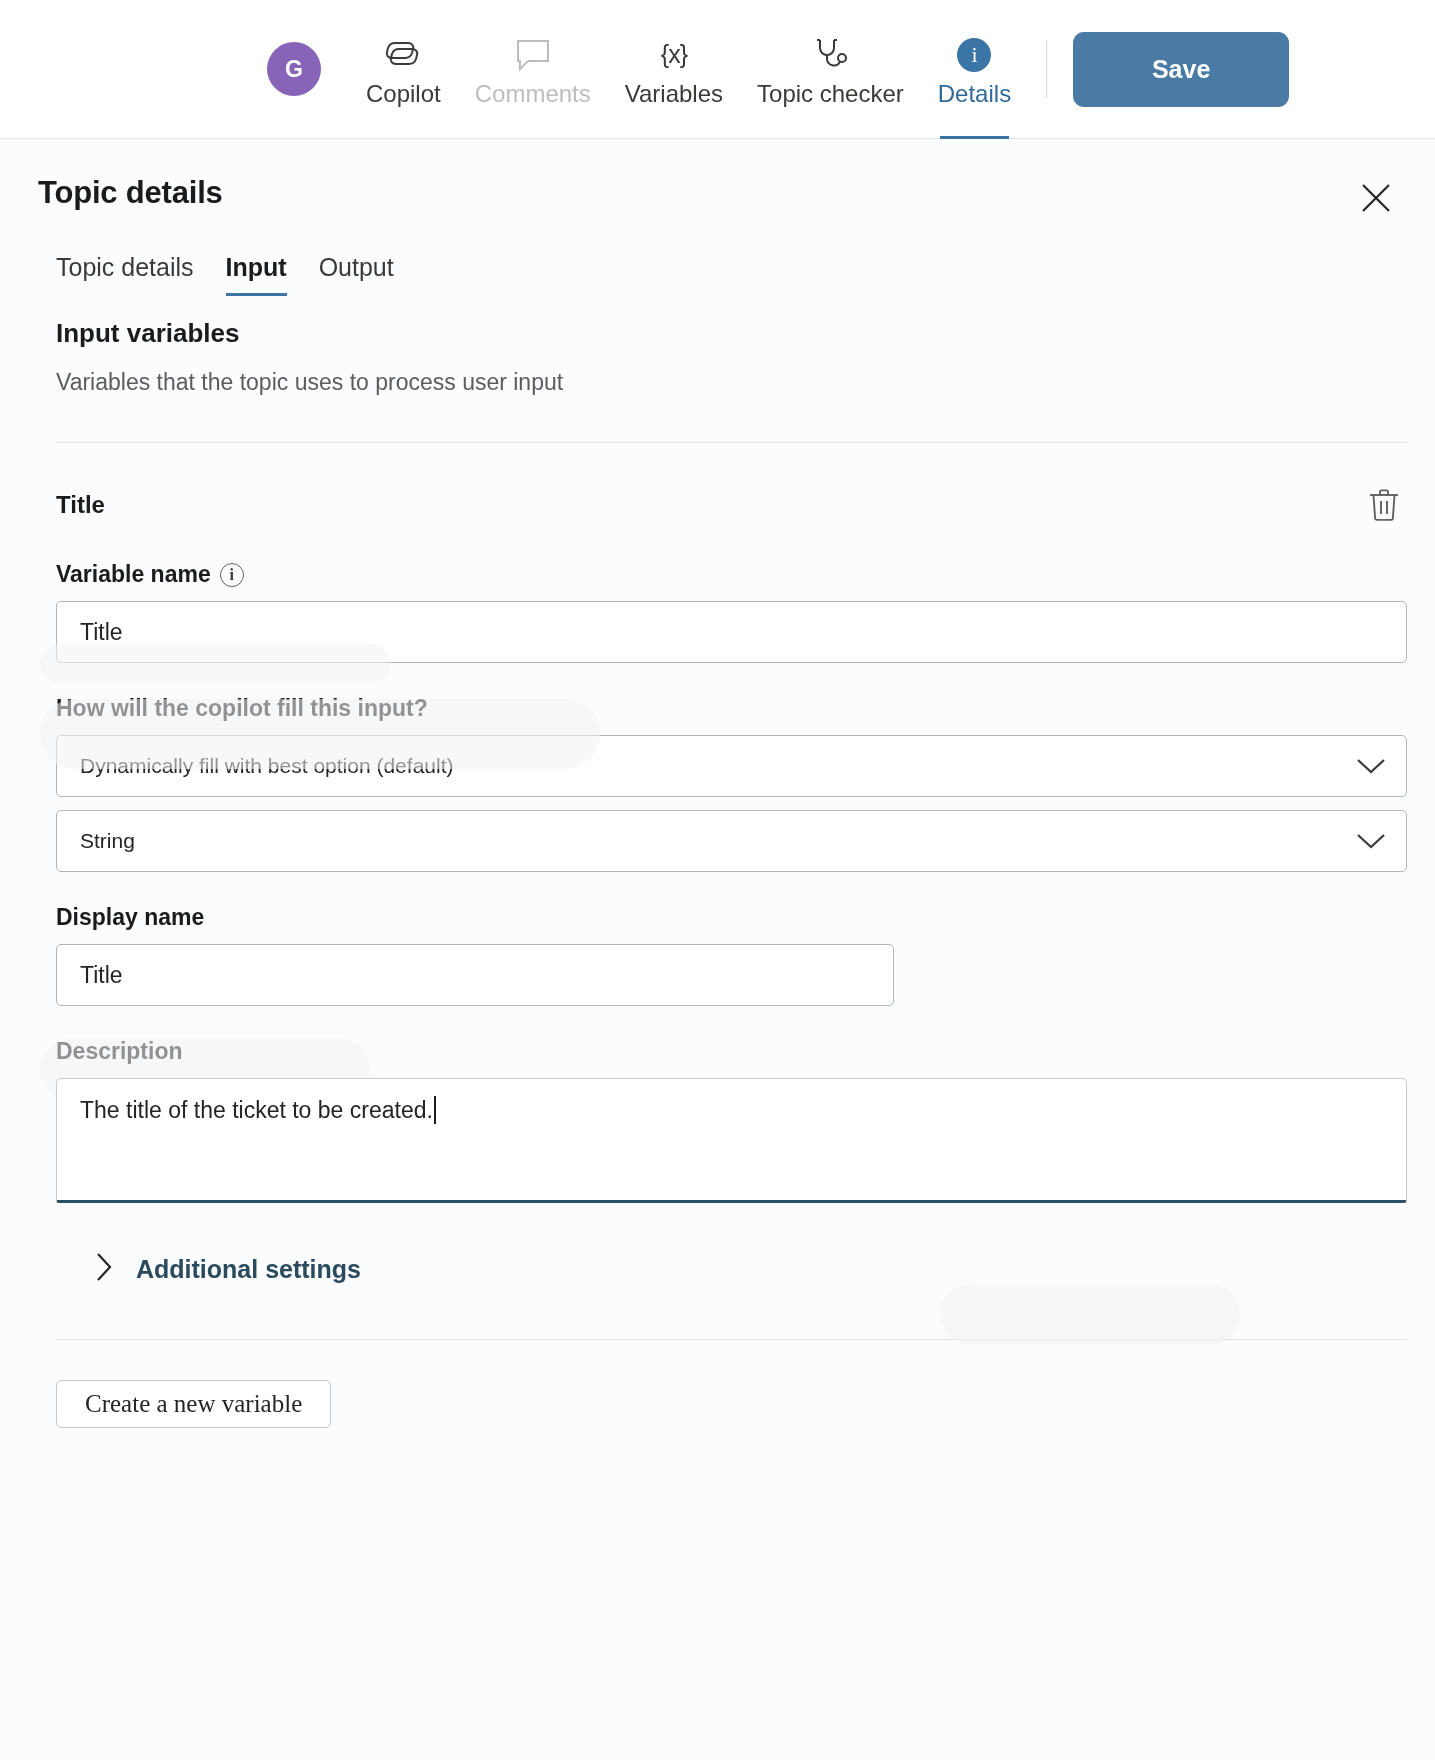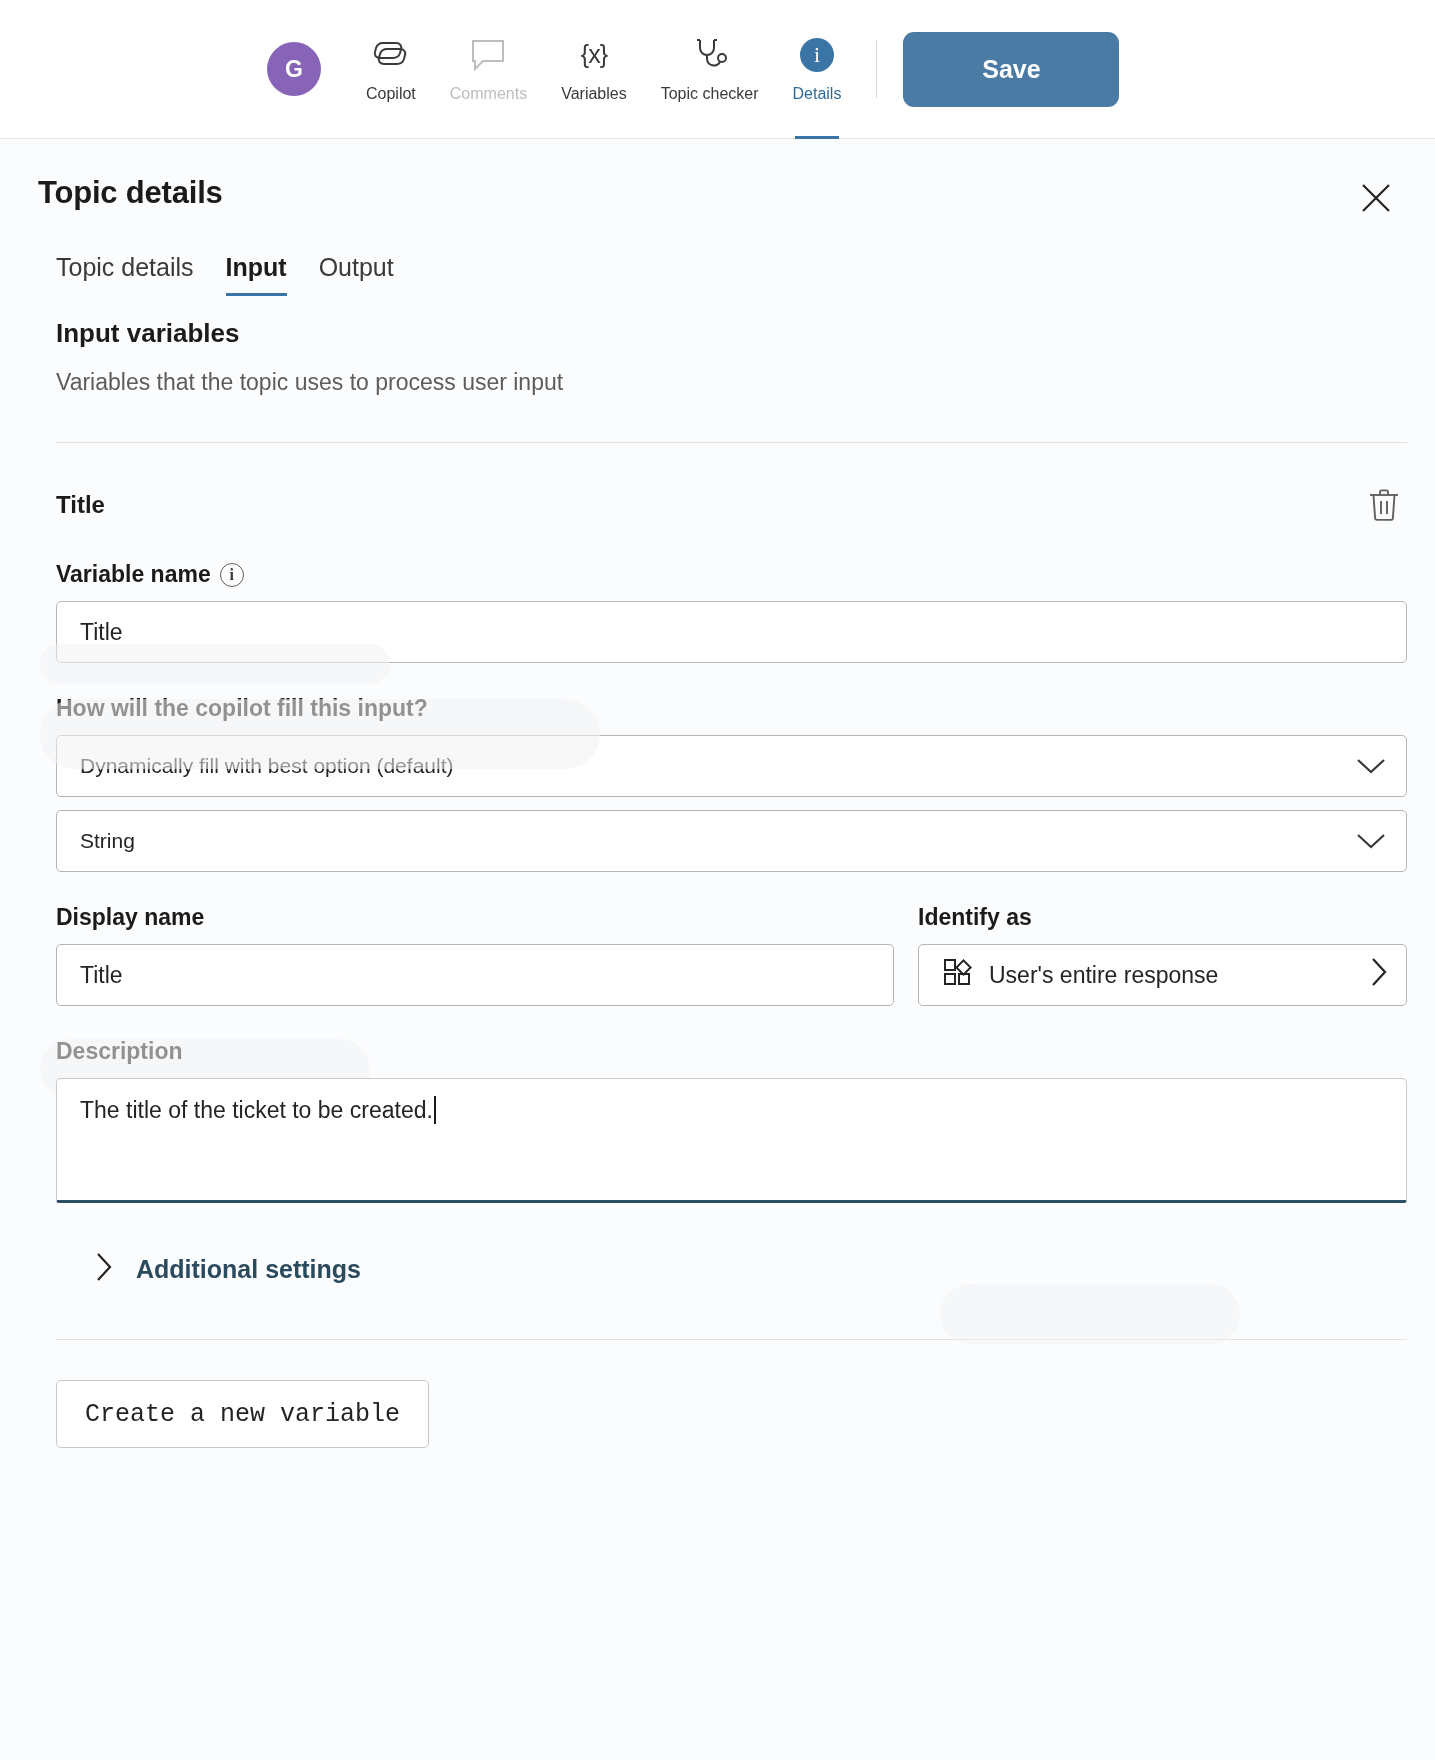--- a/index.html
+++ b/index.html
@@ -33,21 +33,21 @@
     margin-right: 28px;
   }
   .tbtn {
     display: flex; flex-direction: column; align-items: center;
     justify-content: flex-start;
     height: 139px; padding: 34px 17px 0 17px;
     cursor: pointer; position: relative; flex: none;
     color: #3b3a39;
   }
   .tbtn .ic { height: 42px; display: flex; align-items: center; justify-content: center; }
-  .tbtn .lbl { font-size: 16px; line-height: 24px; margin-top: 6px; white-space: nowrap; }
+  .tbtn .lbl { font-size: 24px; line-height: 24px; margin-top: 6px; white-space: nowrap; }
   .tbtn.disabled { color: #bdbdbd; }
   .tbtn.disabled svg { stroke: #bdbdbd; }
   .tbtn.active .lbl { color: #2f6b9a; }
   .tbtn.active::after {
     content: ""; position: absolute; left: 19px; right: 19px; bottom: 0;
     height: 3px; background: #3b75a5;
   }
   .badge-i {
     width: 34px; height: 34px; border-radius: 50%;
     background: #3b75a5; color: #ffffff;
@@ -163,24 +163,24 @@
   .addl {
     display: flex; align-items: center; gap: 22px;
     margin-top: 48px; padding-left: 38px; cursor: pointer;
   }
   .addl .txt { font-size: 25px; font-weight: 700; color: #2a4a5e; }
 
   .hr2 { height: 1px; background: #e1e1e1; margin: 52px 0 0 0; }
 
   .newvar {
     margin-top: 40px;
-    height: 68px; padding: 3px 28px;
+    height: 48px; padding: 3px 28px;
     border: 1px solid #c8c8c8; border-radius: 5px;
     background: #ffffff; color: #242424;
-    font-size: 25px; font-family: Liberation Mono, monospace;
+    font-size: 25px; font-family: Liberation Serif, serif;
     cursor: pointer; display: inline-flex; align-items: center;
   }
 
   
   .blob { position:absolute; border-radius: 40px; background: #f2f3f4; opacity:.55; pointer-events:none; }
 </style>
 </head>
 <body>
 
 <div class="toolbar">
@@ -317,41 +317,20 @@
     
     <div class="row2">
       <div class="col-left">
         <div class="field-label">
           <span>Display name</span>
         </div>
         <div class="inp">
           <span>Title</span>
         </div>
       </div>
-      <div class="col-right">
-        <div class="field-label">
-          <span>Identify as</span>
-        </div>
-        <div class="idbox">
-          <span>
-            <svg width="32" height="32" viewBox="0 0 32 32" fill="none" stroke="#242424" stroke-width="2">
-              <rect x="4" y="4" width="10" height="10"></rect>
-              <rect x="4" y="18" width="10" height="10"></rect>
-              <rect x="18" y="18" width="10" height="10"></rect>
-              <rect x="17.5" y="6.5" width="10" height="10" transform="rotate(-45 22.5 11.5)"></rect>
-            </svg>
-          </span>
-          <span class="txt">User's entire response</span>
-          <span>
-            <svg width="18" height="30" viewBox="0 0 18 30" fill="none" stroke="#242424" stroke-width="2.2">
-                <path d="M3 2 L15 15 L3 28"></path>
-              </svg>
-          </span>
-        </div>
-      </div>
     </div>
 
     
     <div class="field-label">
       <span>Description</span>
     </div>
     <div class="ta">
       <span>The title of the ticket to be created.</span><span class="caret"></span>
     </div>
 

